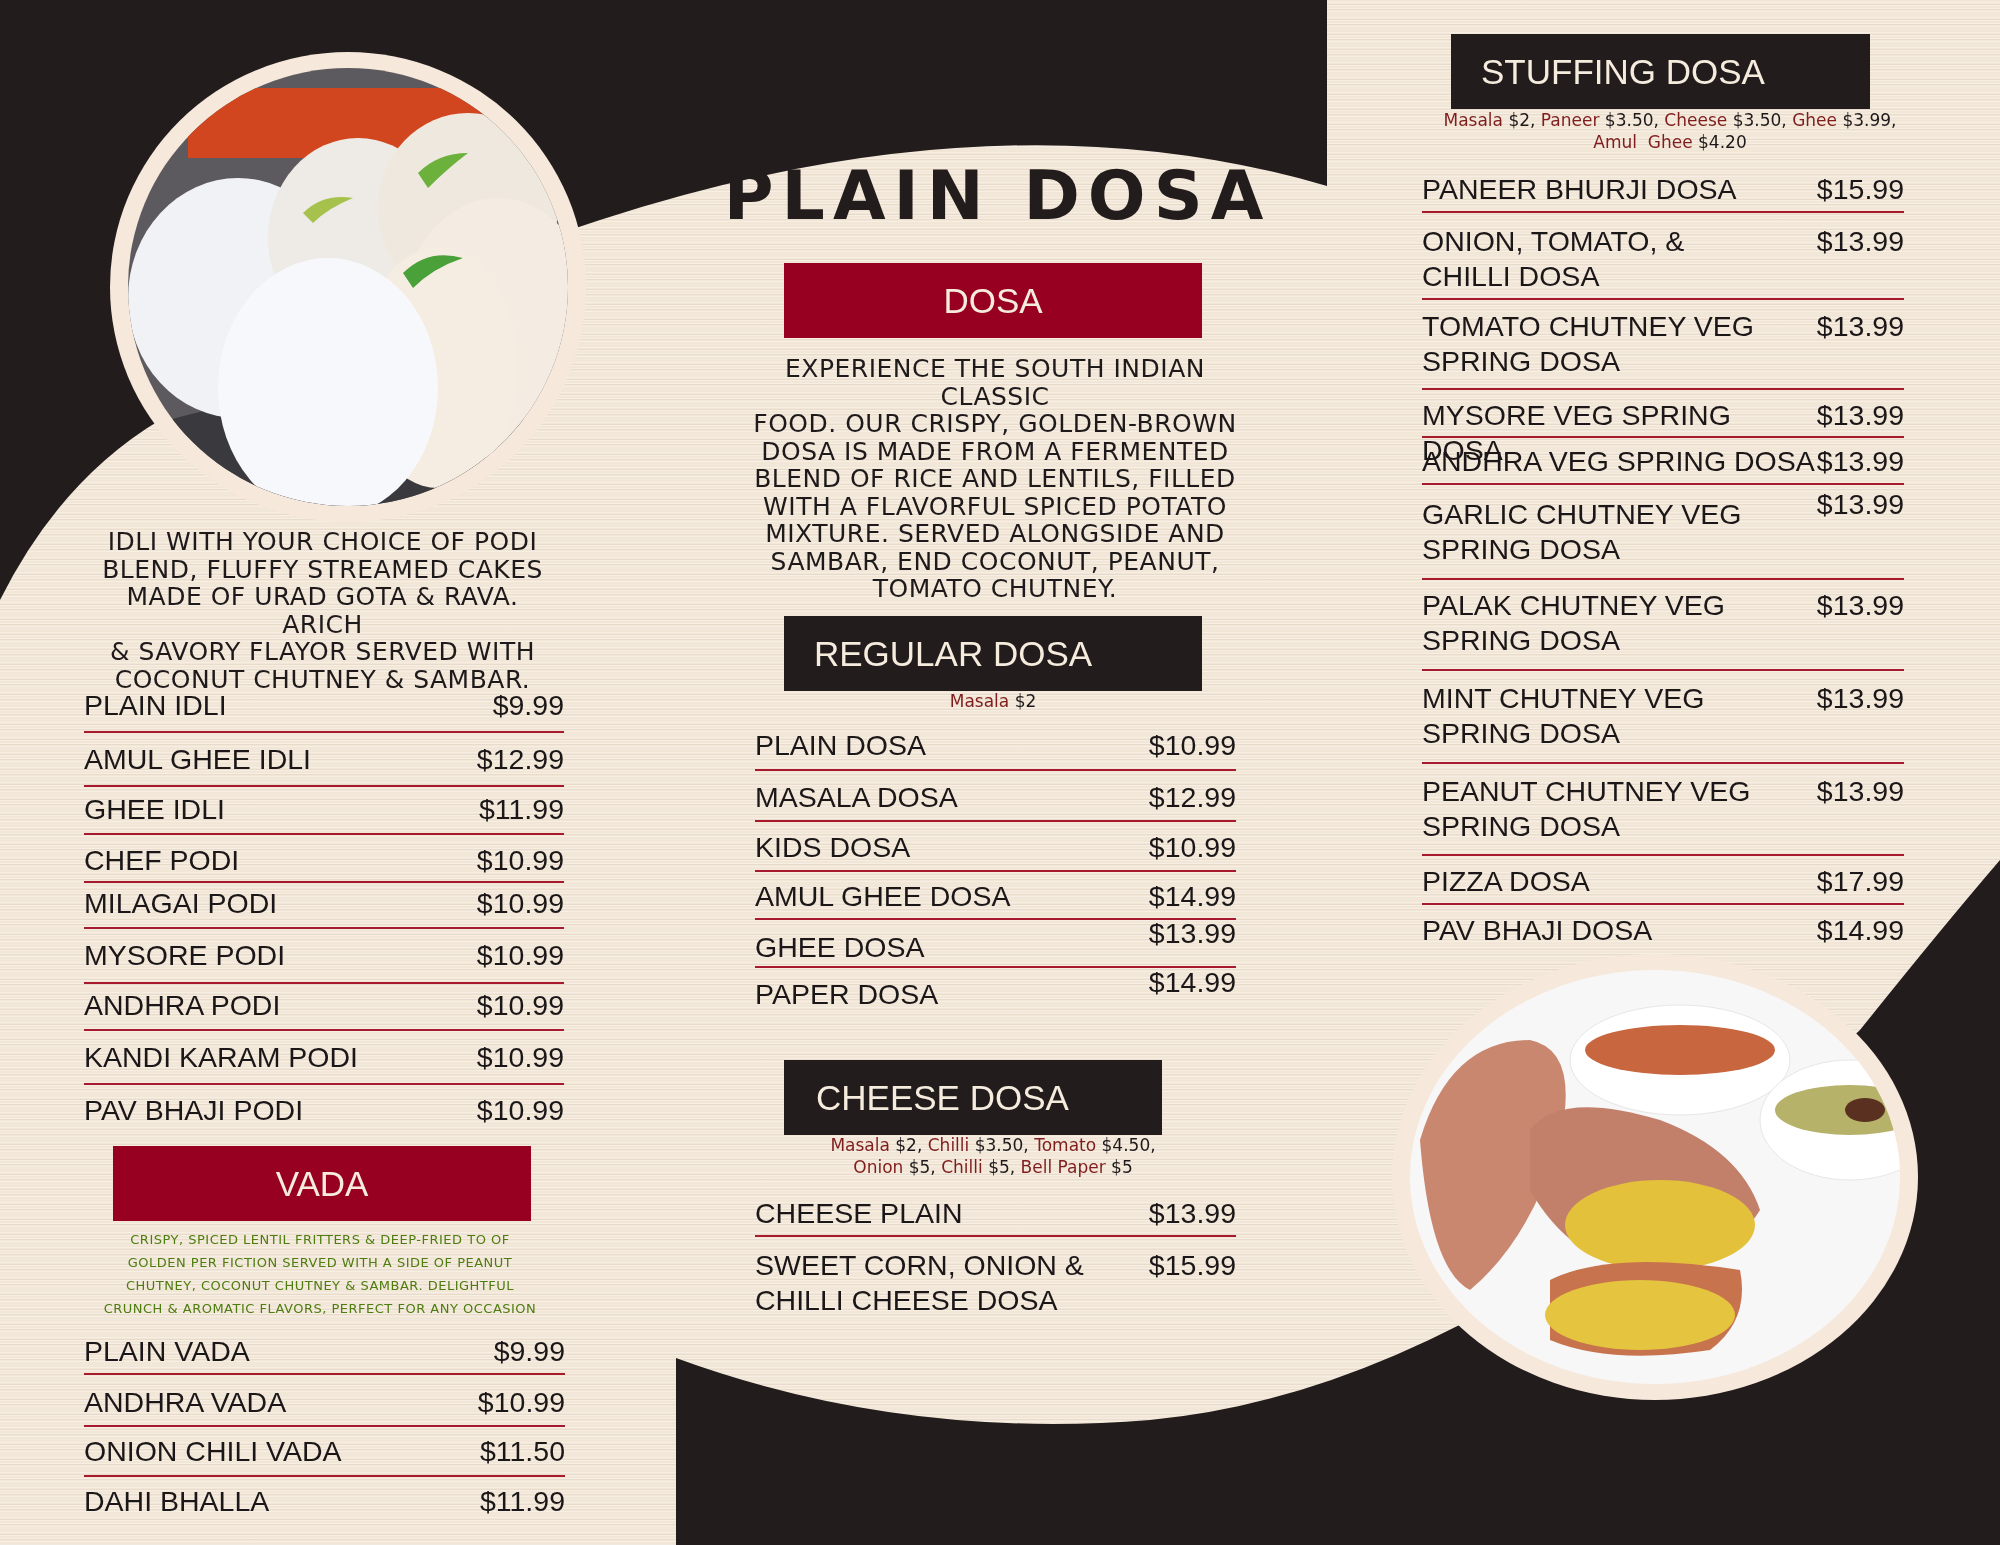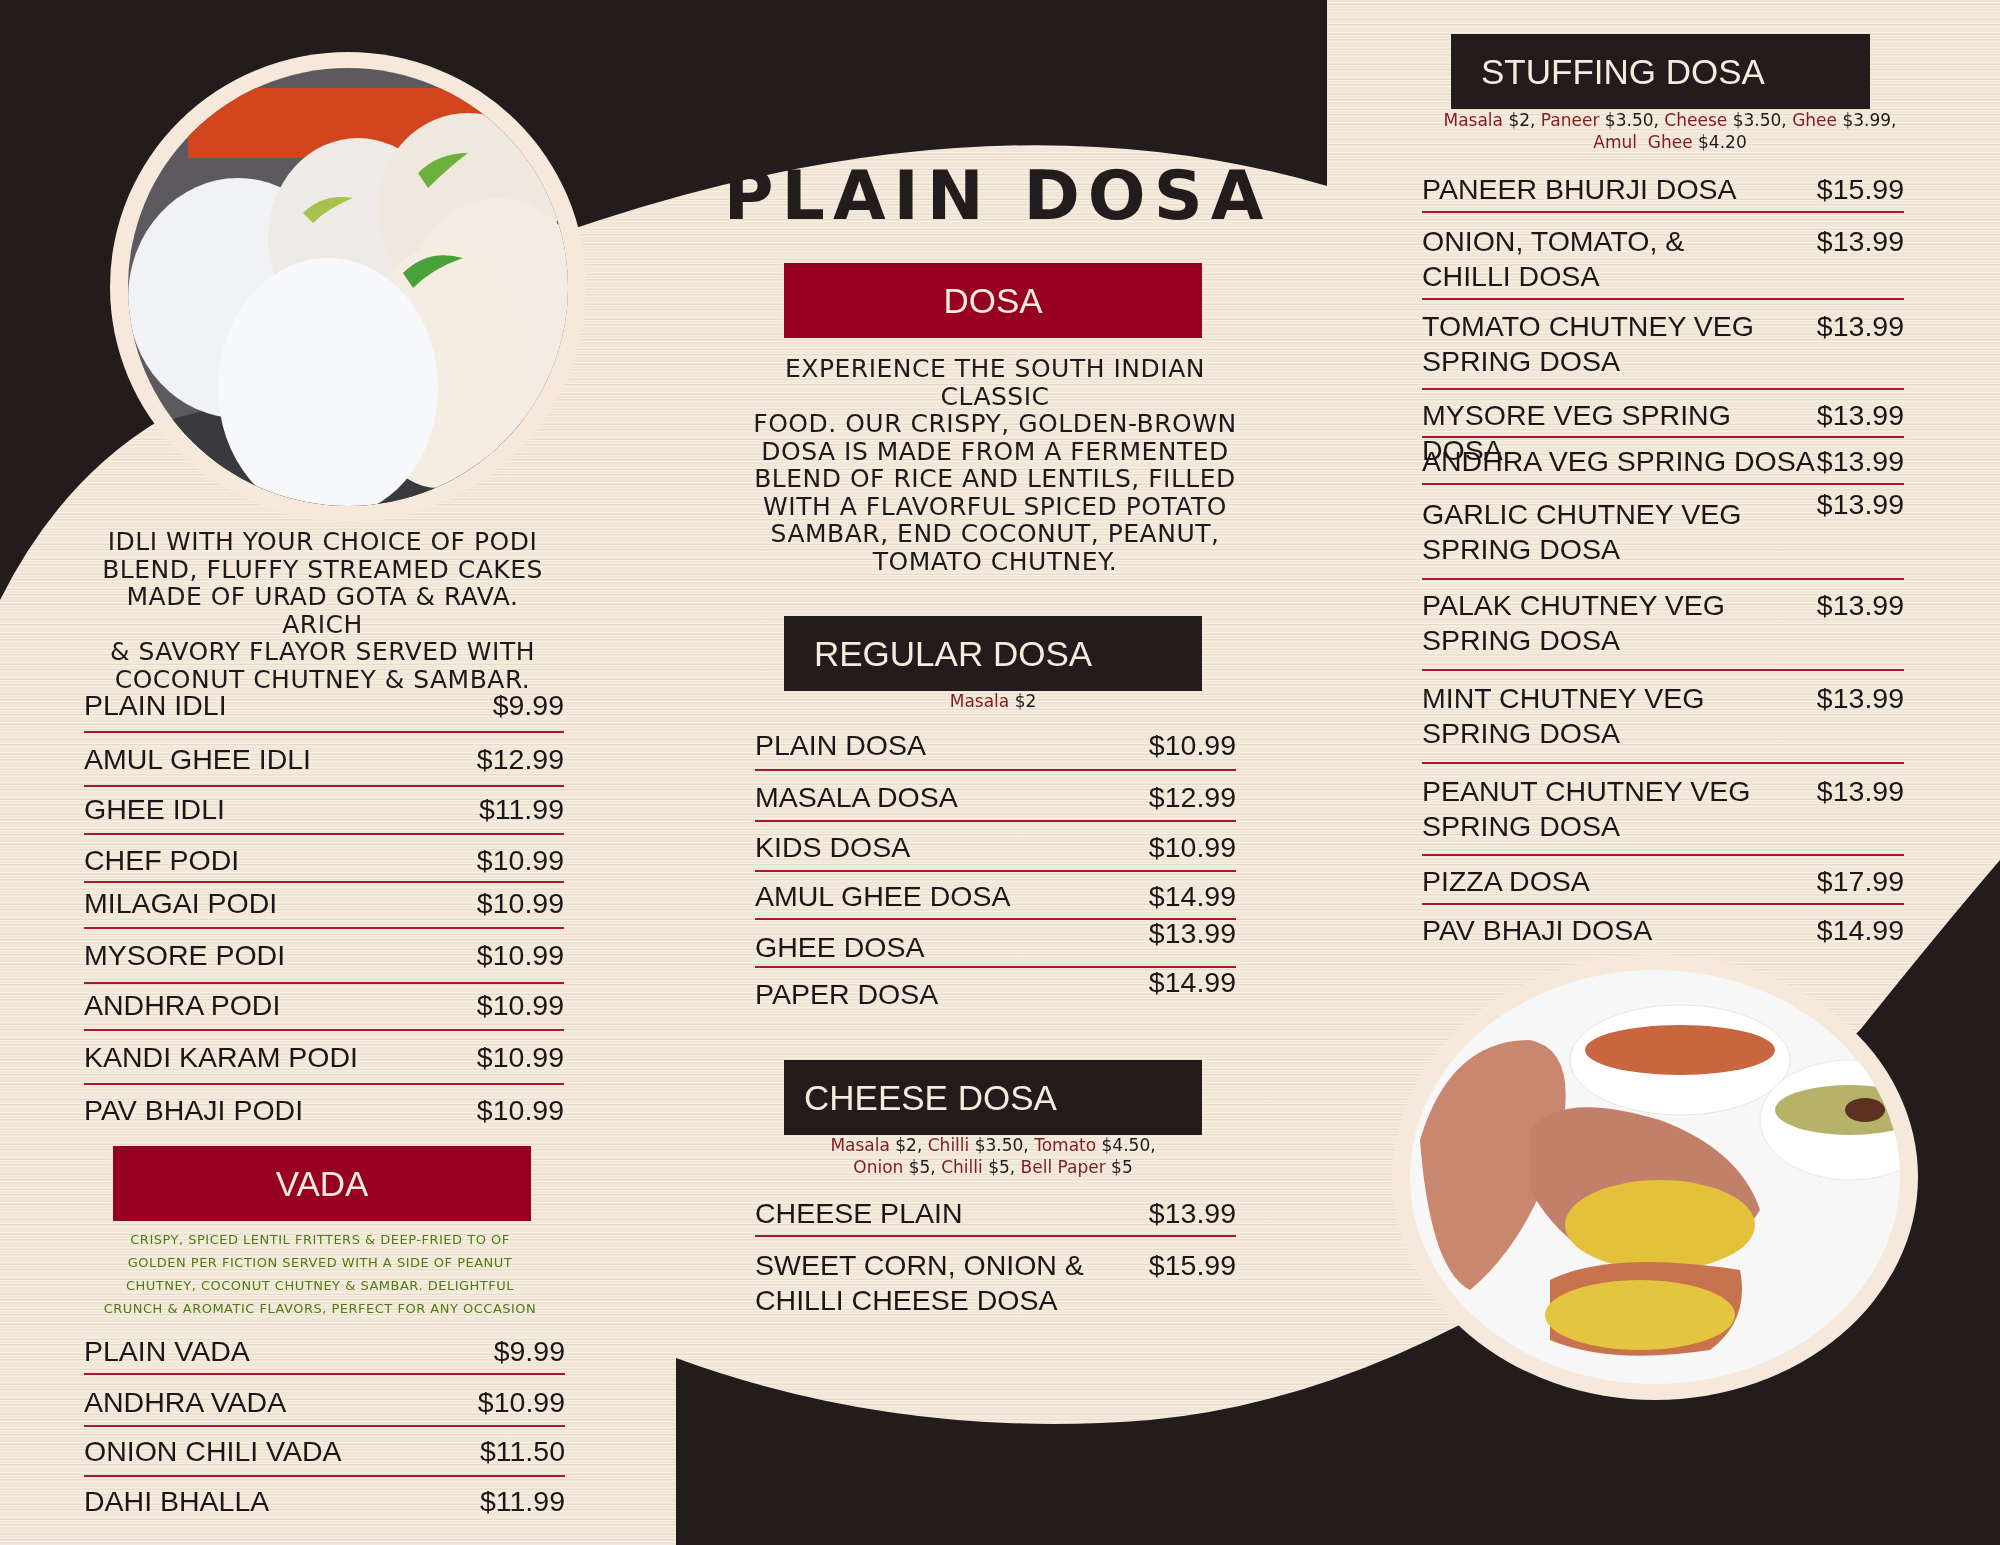--- a/index.html
+++ b/index.html
@@ -181,20 +181,21 @@
 </div>
 
 <div class="banner red" style="left:784px; top:263px; width:418px;">DOSA</div>
 
 <div class="desc big" style="left:740px; top:355px; width:510px;">
   <div>EXPERIENCE THE SOUTH INDIAN CLASSIC</div>
   <div>FOOD. OUR CRISPY, GOLDEN-BROWN</div>
   <div>DOSA IS MADE FROM A FERMENTED</div>
   <div>BLEND OF RICE AND LENTILS, FILLED</div>
   <div>WITH A FLAVORFUL SPICED POTATO</div>
+  <div>MIXTURE. SERVED ALONGSIDE AND</div>
   <div>SAMBAR, END COCONUT, PEANUT,</div>
   <div>TOMATO CHUTNEY.</div>
 </div>
 
 <div class="banner black" style="left:784px; top:604px; width:418px;">REGULAR DOSA</div>
 
 <div class="addons" style="left:784px; top:690px; width:418px;">
   <span class="ing">Masala</span> <span>$2</span>
 </div>
 
@@ -223,21 +224,21 @@
       <span class="name" style="margin-top:6px;">GHEE DOSA</span>
       <span style="margin-top:-8px;">$13.99</span>
     </div>
   <div class="rule" style="top:966px;"></div>
   <div class="row" style="top:977px;">
       <span class="name">PAPER DOSA</span>
       <span style="margin-top:-12px;">$14.99</span>
     </div>
 </div>
 
-<div class="banner black" style="left:784px; top:1048px; width:418px; padding-left:20px;">CHEESE DOSA</div>
+<div class="banner black" style="left:784px; top:1048px; width:378px; padding-left:32px;">CHEESE DOSA</div>
 
 <div class="addons" style="left:770px; top:1134px; width:446px;">
   <div>
     <span class="ing">Masala</span> <span>$2</span>,
     <span class="ing">Chilli</span> <span>$3.50</span>,
     <span class="ing">Tomato</span> <span>$4.50</span>,
   </div>
   <div>
     <span class="ing">Onion</span> <span>$5</span>,
     <span class="ing">Chilli</span> <span>$5</span>,

